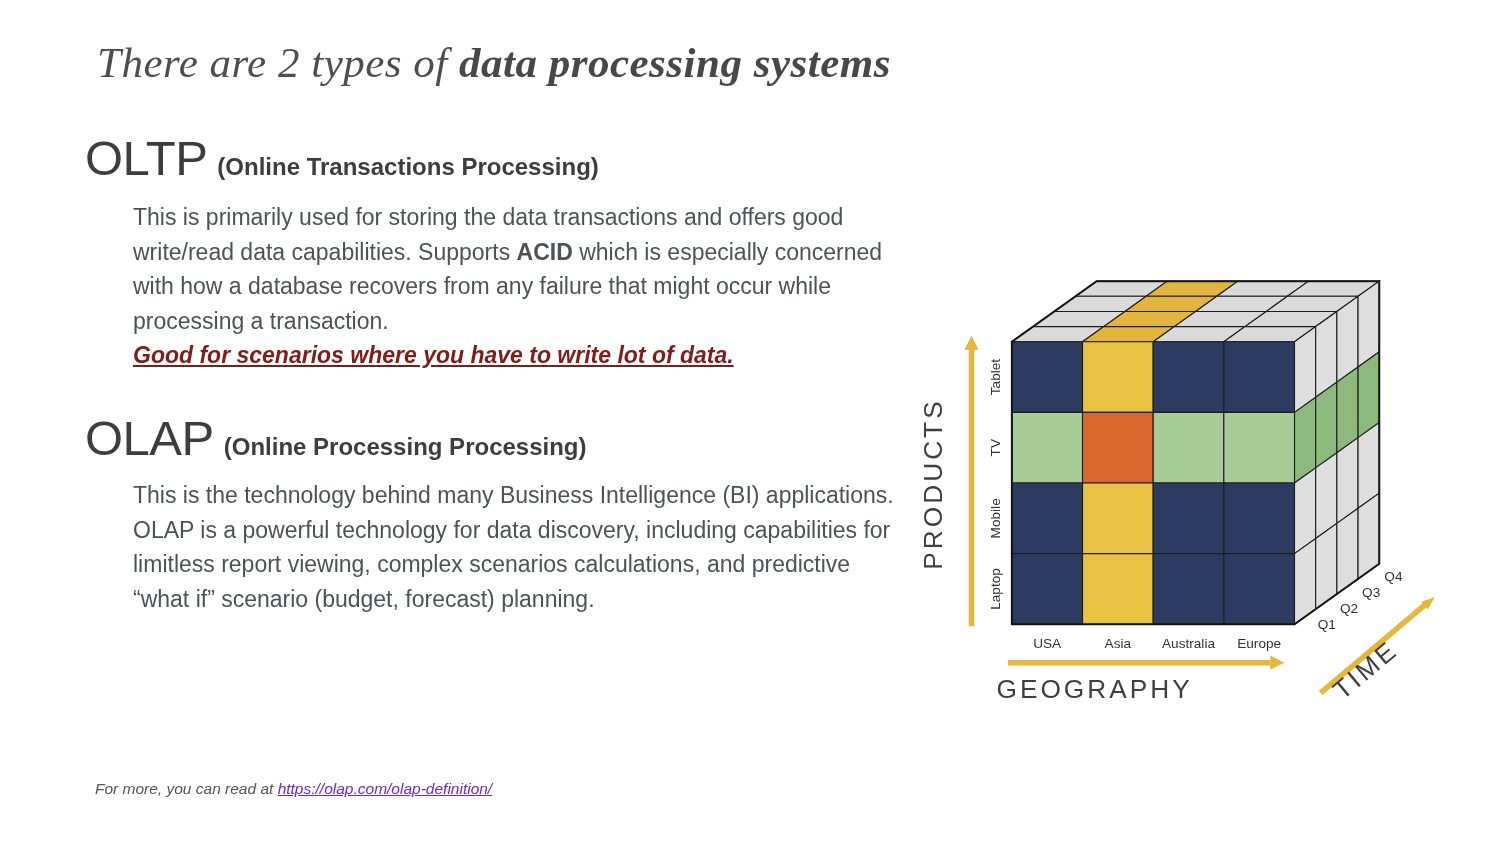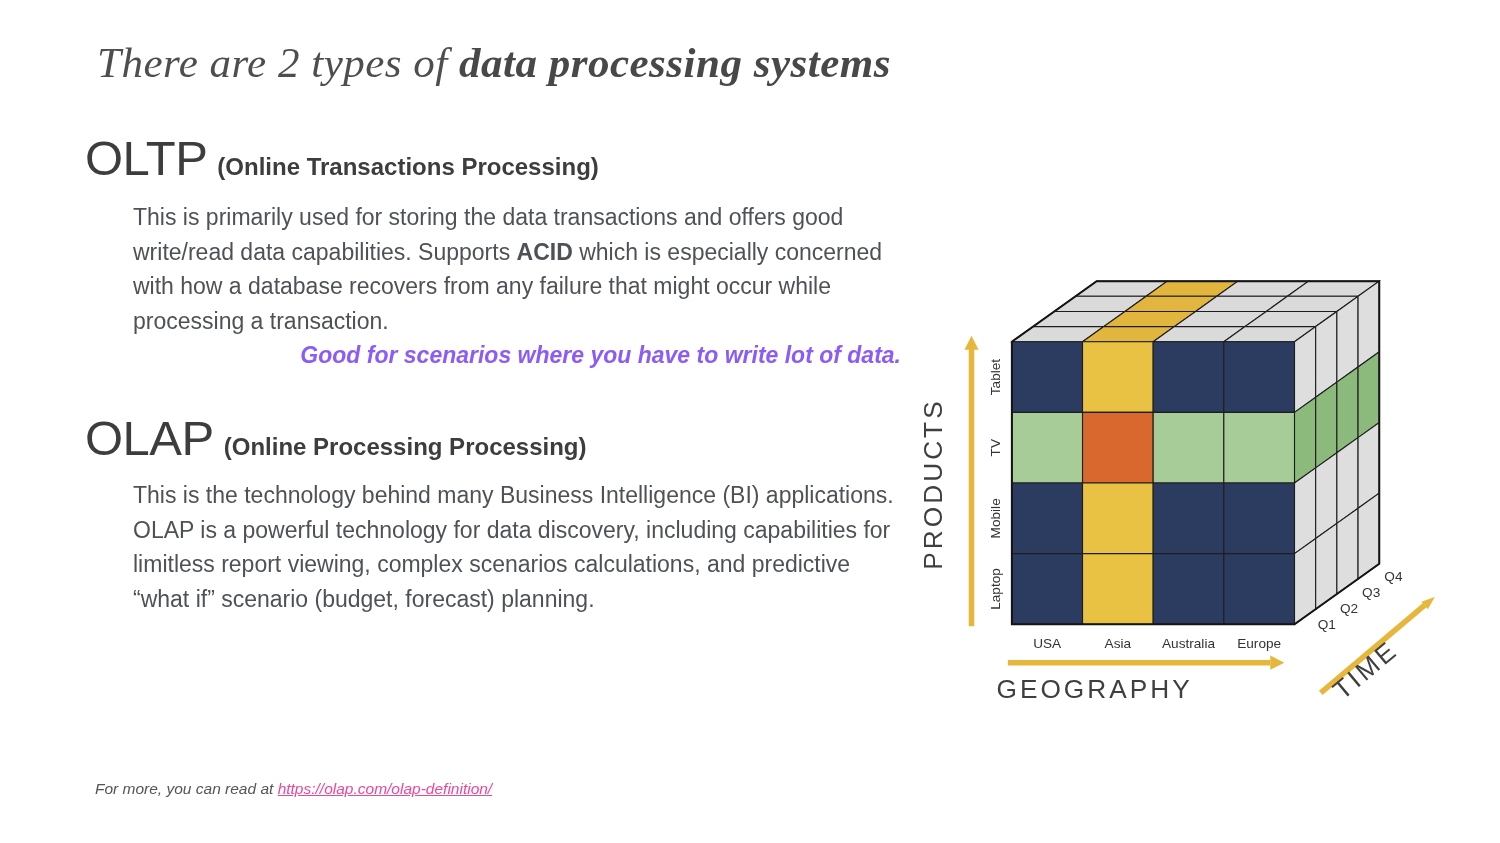--- a/index.html
+++ b/index.html
@@ -29,28 +29,28 @@
 
   .bodyblock {
     position: absolute; left: 85px; width: 768px;
     font-size: 23px; line-height: 34.5px; color: #4e5257; margin-left: 48px;
   }
   #oltp-body { top: 200px; }
   #olap-body { top: 478px; }
   .bodyblock p { margin: 0; }
   .highlight {
     font-weight: 700; font-style: italic;
-    color: #8b5cf6; text-align: right;
+    text-decoration: underline; color: #7f1d1d;
   }
 
   .footer {
     position: absolute; left: 95px; top: 780px;
     font-size: 15.5px; font-style: italic; color: #555;
   }
-  .footer a { color: #ec4899; text-decoration: underline; cursor: pointer; }
+  .footer a { color: #6d28d9; text-decoration: underline; cursor: pointer; }
 
   .diagram { position: absolute; left: 915px; top: 244px; width: 545px; height: 480px; }
 
   .axis-title {
     font-size: 26px; fill: #3f3f3f; letter-spacing: 3px; font-weight: 500;
     font-family: "Liberation Sans", sans-serif;
   }
   .axis-tick {
     font-size: 13.5px; fill: #333333;
     font-family: "Liberation Sans", sans-serif;

